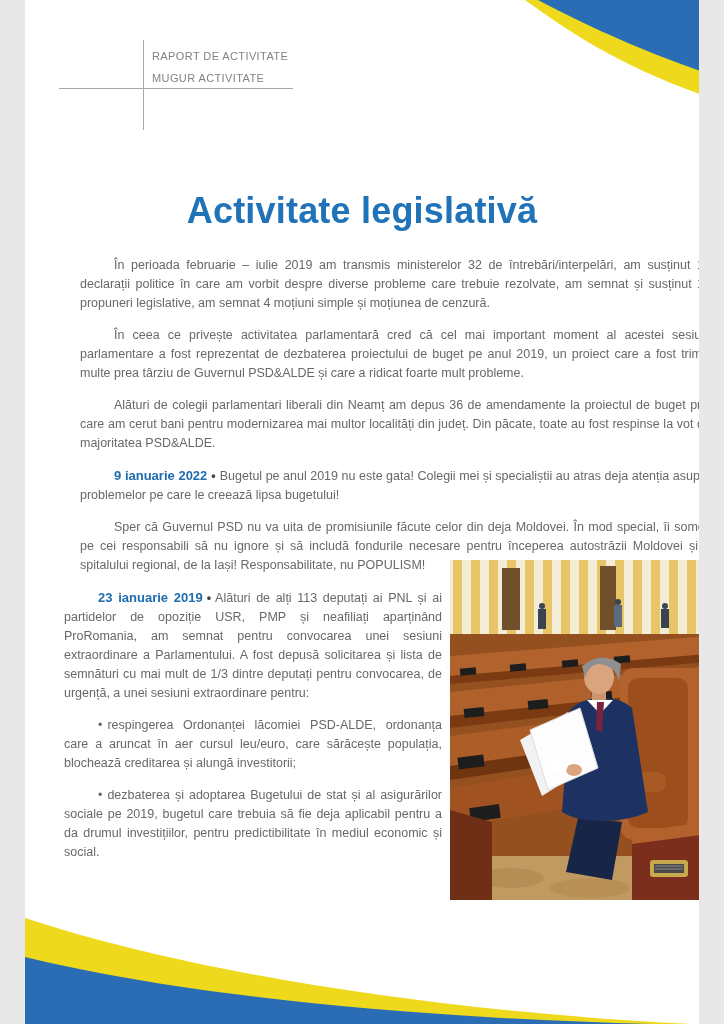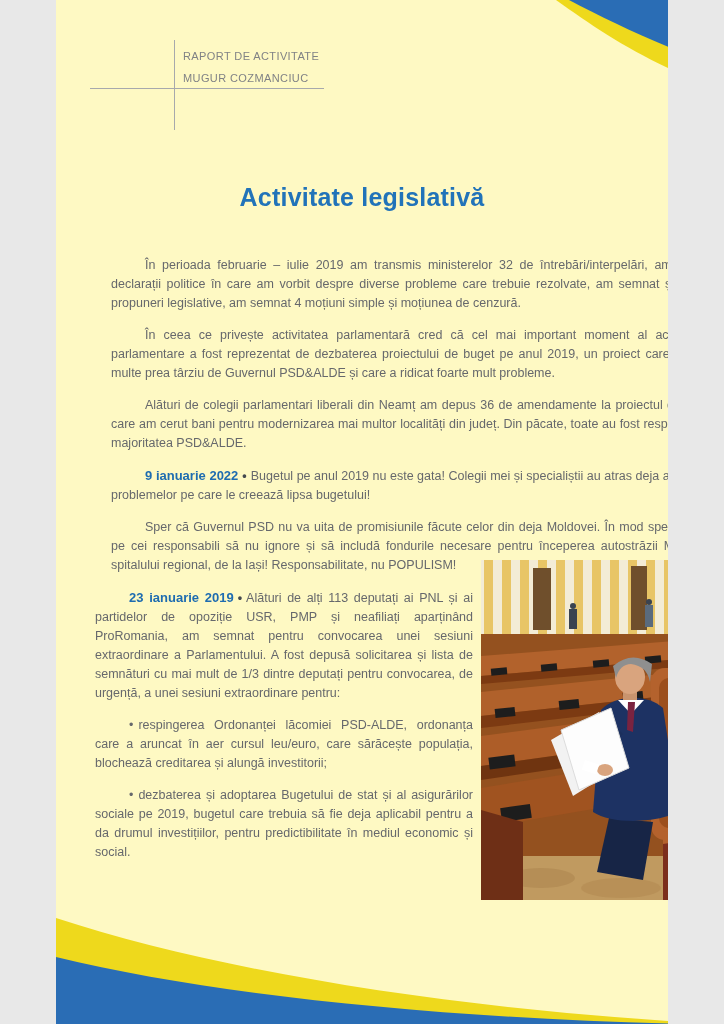--- a/index.html
+++ b/index.html
@@ -1,41 +1,41 @@
 <!DOCTYPE html>
 <html><head>
 <meta charset="utf-8">
 <style>
   html, body { margin: 0; padding: 0; background: #e8e8e8; }
   .page {
     position: relative;
-    width: 612px; height: 1024px;
+    width: 674px; height: 1024px;
     margin: 0 auto;
-    background: #fef9c3;
+    background: #ffffff;
     overflow: hidden;
     font-family: "Liberation Sans", sans-serif;
   }
   .swoosh { position: absolute; left: 0; pointer-events: none; }
   .swoosh-top { top: 0; }
   .swoosh-bottom { bottom: 0; }
 
   
   .hdr-vline { position: absolute; left: 118px; top: 40px; width: 1px; height: 90px; background: #a7a9ac; }
   .hdr-hline { position: absolute; left: 34px; top: 88px; width: 234px; height: 1px; background: #a7a9ac; }
   .hdr-text {
     position: absolute; left: 127px; top: 45px;
     font-size: 11px; line-height: 22px; letter-spacing: 0.4px;
     color: #808285;
   }
   .hdr-text div { white-space: nowrap; }
 
   .doc-title {
     position: absolute; top: 166px; left: 0; width: 100%;
     text-align: center;
-    font-size: 25px; font-weight: bold; letter-spacing: 0.2px;
+    font-size: 36px; font-weight: bold; letter-spacing: 0.2px;
     color: #2173b9;
   }
 
   .content {
     position: absolute; top: 256px; left: 39px; width: 647px;
     font-size: 12.5px; line-height: 19px;
     color: #66686c;
     text-align: justify;
   }
   .content p { margin: 0 0 13px 16px; text-indent: 34px; }
@@ -61,21 +61,21 @@
 
   <svg class="swoosh swoosh-top" width="724" height="130" viewBox="0 0 724 130">
     <path d="M500,0 H724 V110 C610,76 556,40 500,0 Z" fill="#eed91c"></path>
     <path d="M513,0 H724 V87 C636,60 570,30 513,0 Z" fill="#2a6db5"></path>
   </svg>
 
   <div class="hdr-vline"></div>
   <div class="hdr-hline"></div>
   <div class="hdr-text">
     <div>RAPORT DE ACTIVITATE</div>
-    <div>MUGUR COZMANCIUC</div>
+    <div>MUGUR ACTIVITATE</div>
   </div>
 
   <h1 class="doc-title">Activitate legislativă</h1>
 
   <div class="content">
 
     <p>În perioada februarie – iulie 2019 am transmis ministerelor 32 de întrebări/interpelări, am susținut 16 declarații politice în care am vorbit despre diverse probleme care trebuie rezolvate, am semnat și susținut 12 propuneri legislative, am semnat 4 moțiuni simple și moțiunea de cenzură.</p>
     <p>În ceea ce privește activitatea parlamentară cred că cel mai important moment al acestei sesiuni parlamentare a fost reprezentat de dezbaterea proiectului de buget pe anul 2019, un proiect care a fost trimis multe prea târziu de Guvernul PSD&amp;ALDE și care a ridicat foarte mult probleme.</p>
     <p>Alături de colegii parlamentari liberali din Neamț am depus 36 de amendamente la proiectul de buget prin care am cerut bani pentru modernizarea mai multor localități din județ. Din păcate, toate au fost respinse la vot de majoritatea PSD&amp;ALDE.</p>
 

